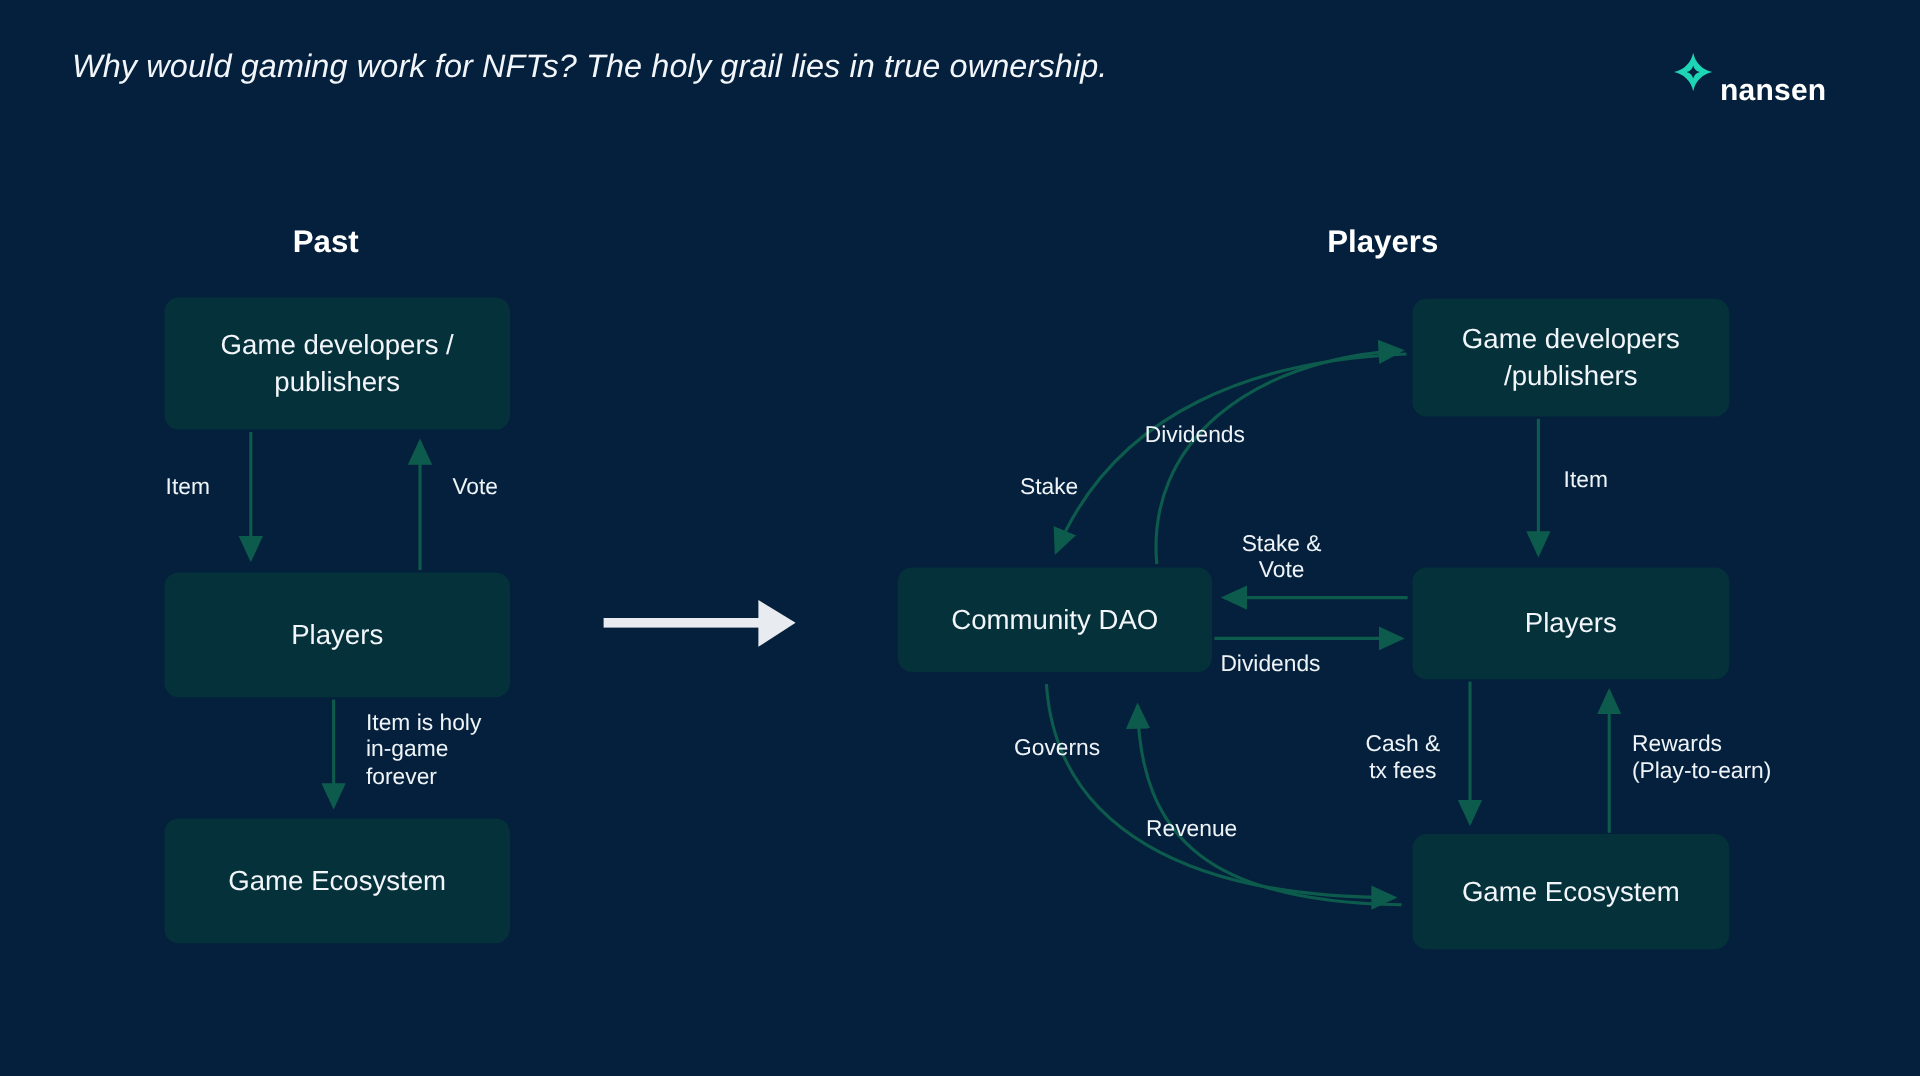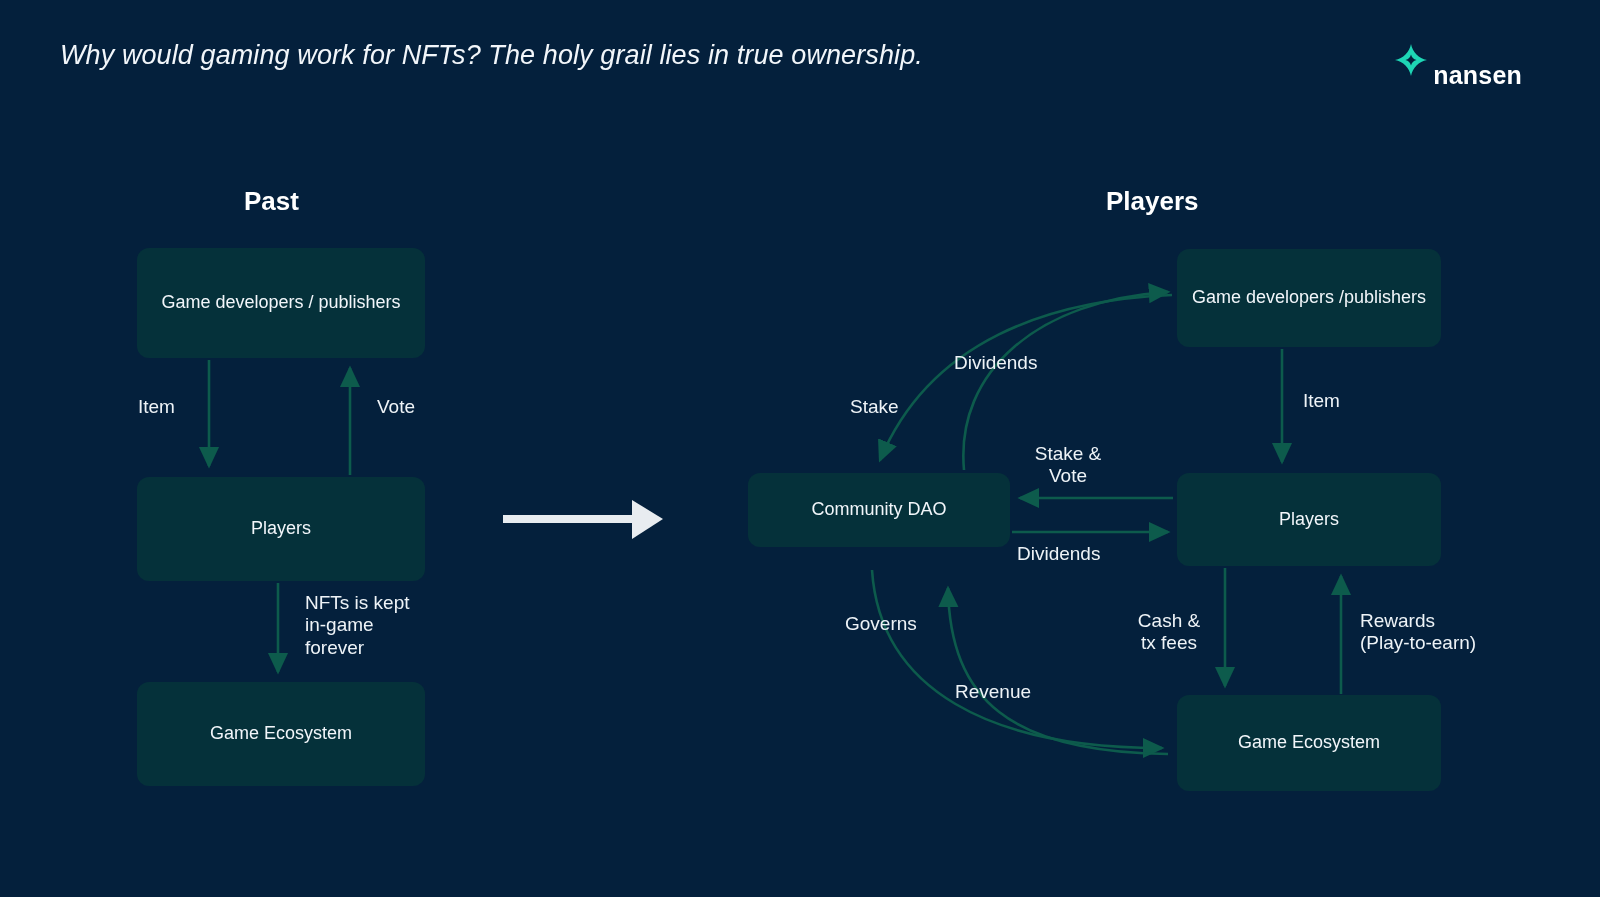--- a/index.html
+++ b/index.html
@@ -58,35 +58,35 @@
   #heading-present { left: 1106px; top: 186px; }
   
   .node {
     position: absolute;
     background: #05313a;
     border-radius: 12px;
     display: flex;
     align-items: center;
     justify-content: center;
     text-align: center;
-    font-size: 18px;
+    font-size: 23px;
     font-weight: 400;
     line-height: 1.33;
     color: #f2f6fa;
     box-sizing: border-box;
     padding: 6px 14px;
     z-index: 3;
   }
   
   #node-past-devs { left: 137px; top: 248px; width: 288px; height: 110px; }
   #node-past-players { left: 137px; top: 477px; width: 288px; height: 104px; }
   #node-past-ecosystem { left: 137px; top: 682px; width: 288px; height: 104px; }
   
   #node-present-devs { left: 1177px; top: 249px; width: 264px; height: 98px; }
-  #node-present-dao { left: 748px; top: 473px; width: 262px; height: 74px; }
+  #node-present-dao { left: 748px; top: 473px; width: 262px; height: 87px; }
   #node-present-players { left: 1177px; top: 473px; width: 264px; height: 93px; }
   #node-present-ecosystem { left: 1177px; top: 695px; width: 264px; height: 96px; }
 
   
   #edges {
     position: absolute;
     left: 0; top: 0;
     width: 1600px; height: 897px;
     z-index: 1;
   }
@@ -205,21 +205,21 @@
   <div class="node" id="node-past-ecosystem">Game Ecosystem</div>
 
   <div class="node" id="node-present-devs">Game developers
 /publishers</div>
   <div class="node" id="node-present-dao">Community DAO</div>
   <div class="node" id="node-present-players">Players</div>
   <div class="node" id="node-present-ecosystem">Game Ecosystem</div>
 
   <div class="edge-label" id="lbl-item-left">Item</div>
   <div class="edge-label" id="lbl-cash-left">Vote</div>
-  <div class="edge-label" id="lbl-item-kept">NFTs is kept
+  <div class="edge-label" id="lbl-item-kept">Item is holy
 in-game
 forever</div>
 
   <div class="edge-label" id="lbl-stake">Stake</div>
   <div class="edge-label" id="lbl-dividends-curve">Dividends</div>
   <div class="edge-label el-center" id="lbl-stake-vote">Stake &amp;
 Vote</div>
   <div class="edge-label" id="lbl-dividends-flat">Dividends</div>
   <div class="edge-label" id="lbl-item-right">Item</div>
   <div class="edge-label" id="lbl-governs">Governs</div>

